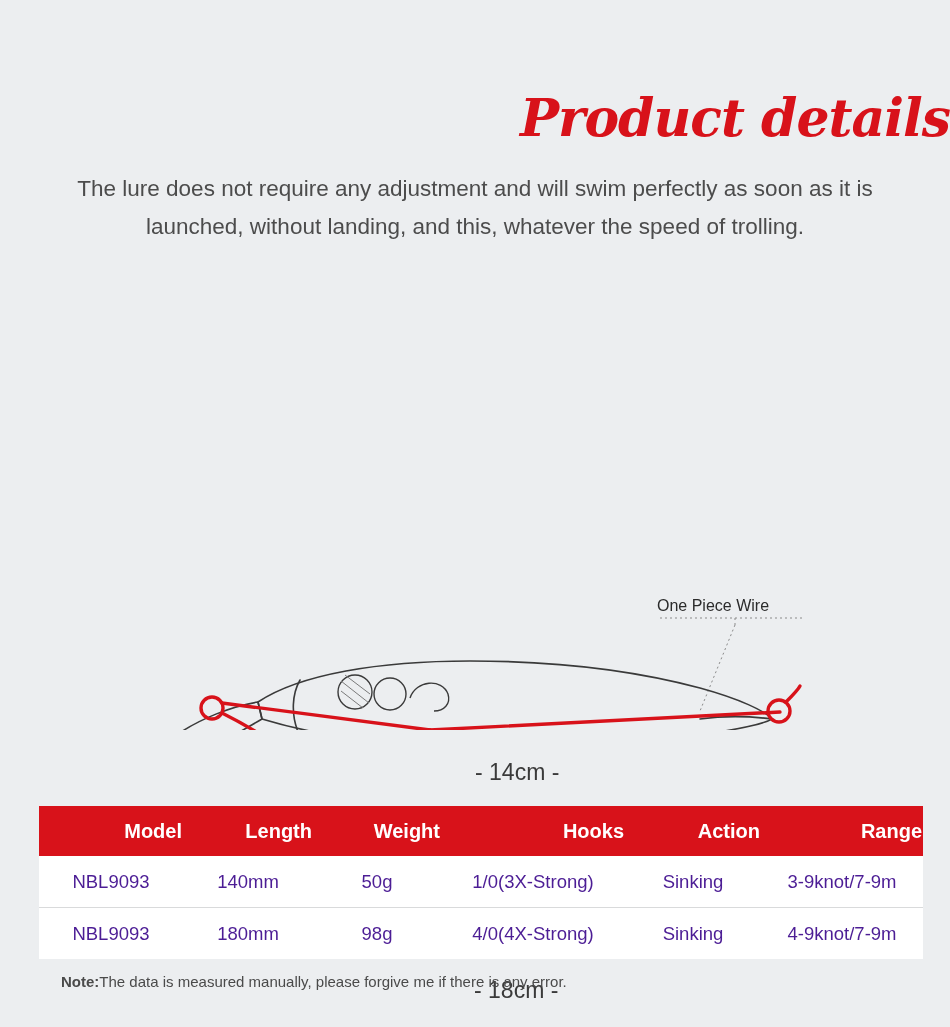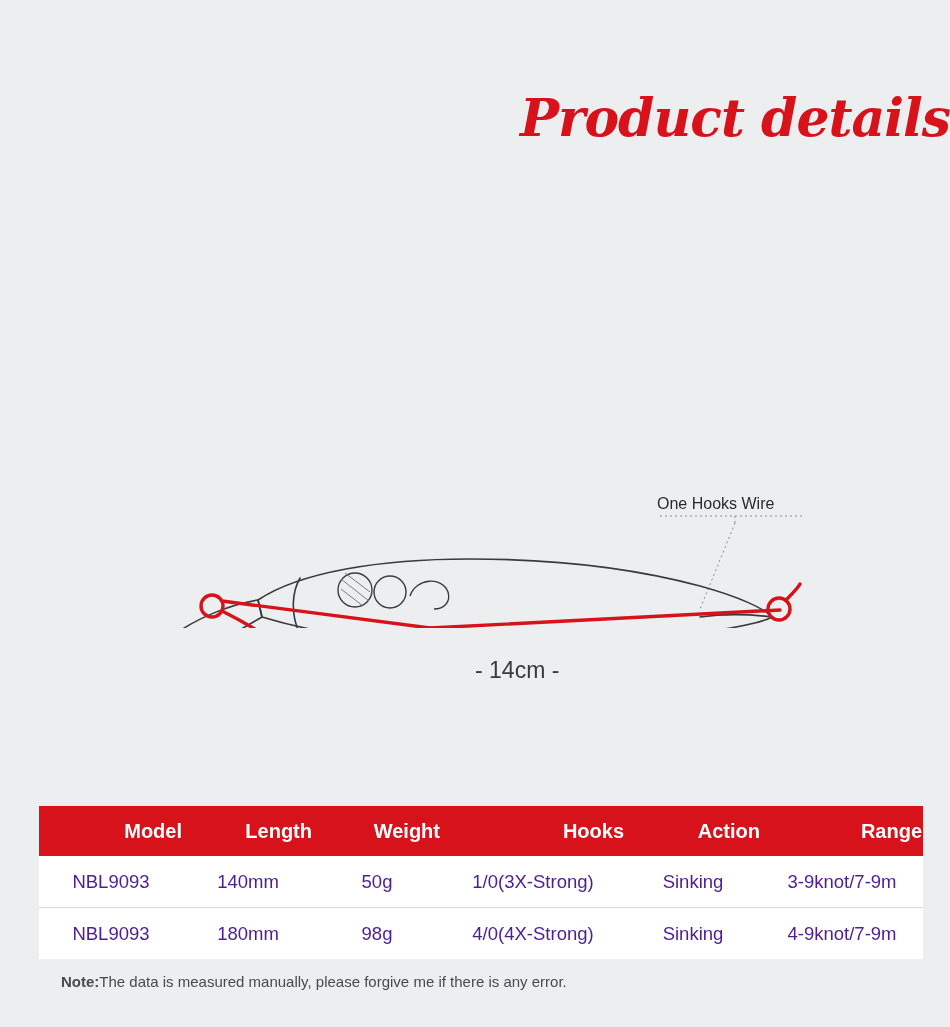--- a/index.html
+++ b/index.html
@@ -120,20 +120,21 @@
     margin-top: 44px;
   }
 </style>
 </head>
 <body>
 
 <div class="page">
 
   <h1 class="title">Product details</h1>
 
+  <p class="subtitle">The lure does not require any adjustment and will swim perfectly as soon as it is launched, without landing, and this, whatever the speed of trolling.</p>
 
   <div class="illus">
     <svg width="950" height="460" viewBox="0 0 950 460">
 
       <g stroke="#8a8a8a" stroke-width="1" fill="none">
         <path d="M660 348 L805 348" stroke-dasharray="2,3"></path>
         <path d="M735 348 L735 355" stroke-dasharray="2,3"></path>
         <path d="M735 355 L700 441" stroke-dasharray="2,3"></path>
       </g>
 
@@ -220,21 +221,21 @@
         <path d="M221 662 C238 672, 248 678, 256 684"></path>
         <path d="M221 650 L420 676"></path>
         <path d="M420 676 L420 688"></path>
         <circle cx="420" cy="695" r="8"></circle>
         <path d="M420 676 L806 660"></path>
         <circle cx="807" cy="659" r="12"></circle>
         <path d="M814 650 C824 641, 830 636, 834 632"></path>
       </g>
     </svg>
 
-    <div class="callout-label">One Hooks Wire</div>
+    <div class="callout-label">One Piece Wire</div>
     <div class="dim-label dim-1">- 14cm -</div>
     <div class="dim-label dim-2">- 18cm -</div>
   </div>
 
   <div class="table-wrap">
     <table class="spec">
       <thead>
         <tr>
           <th style="width:142px">Model</th>
           <th style="width:128px">Length</th>

